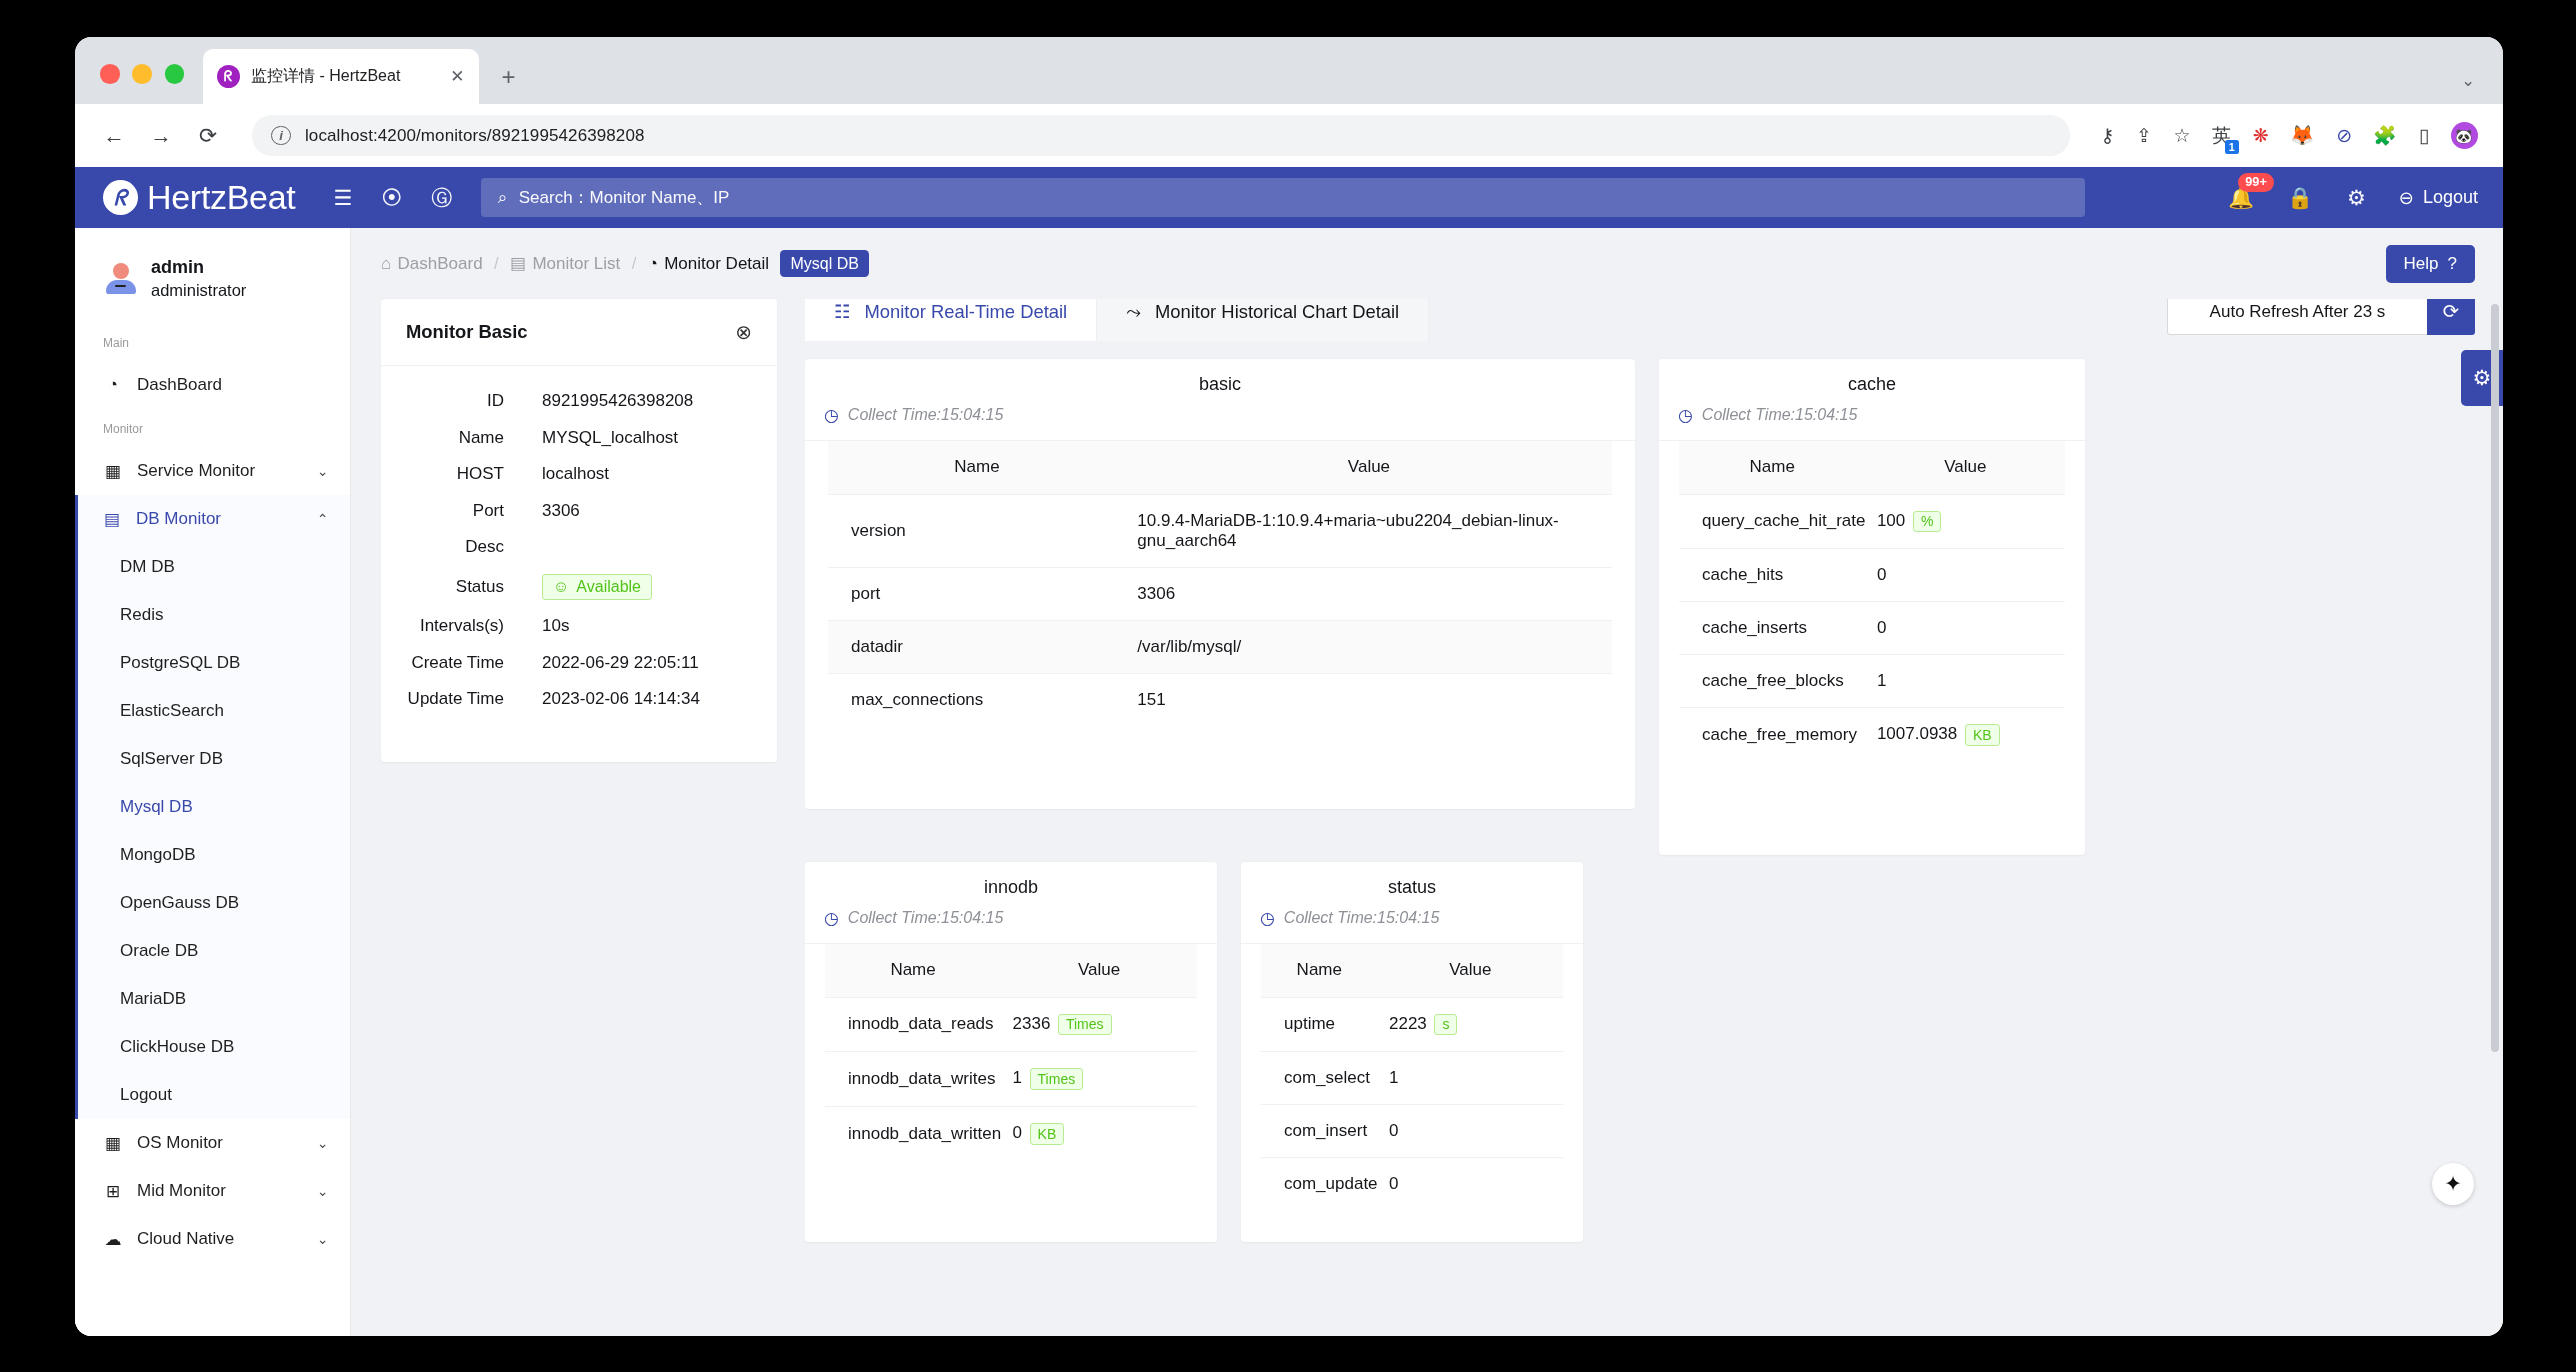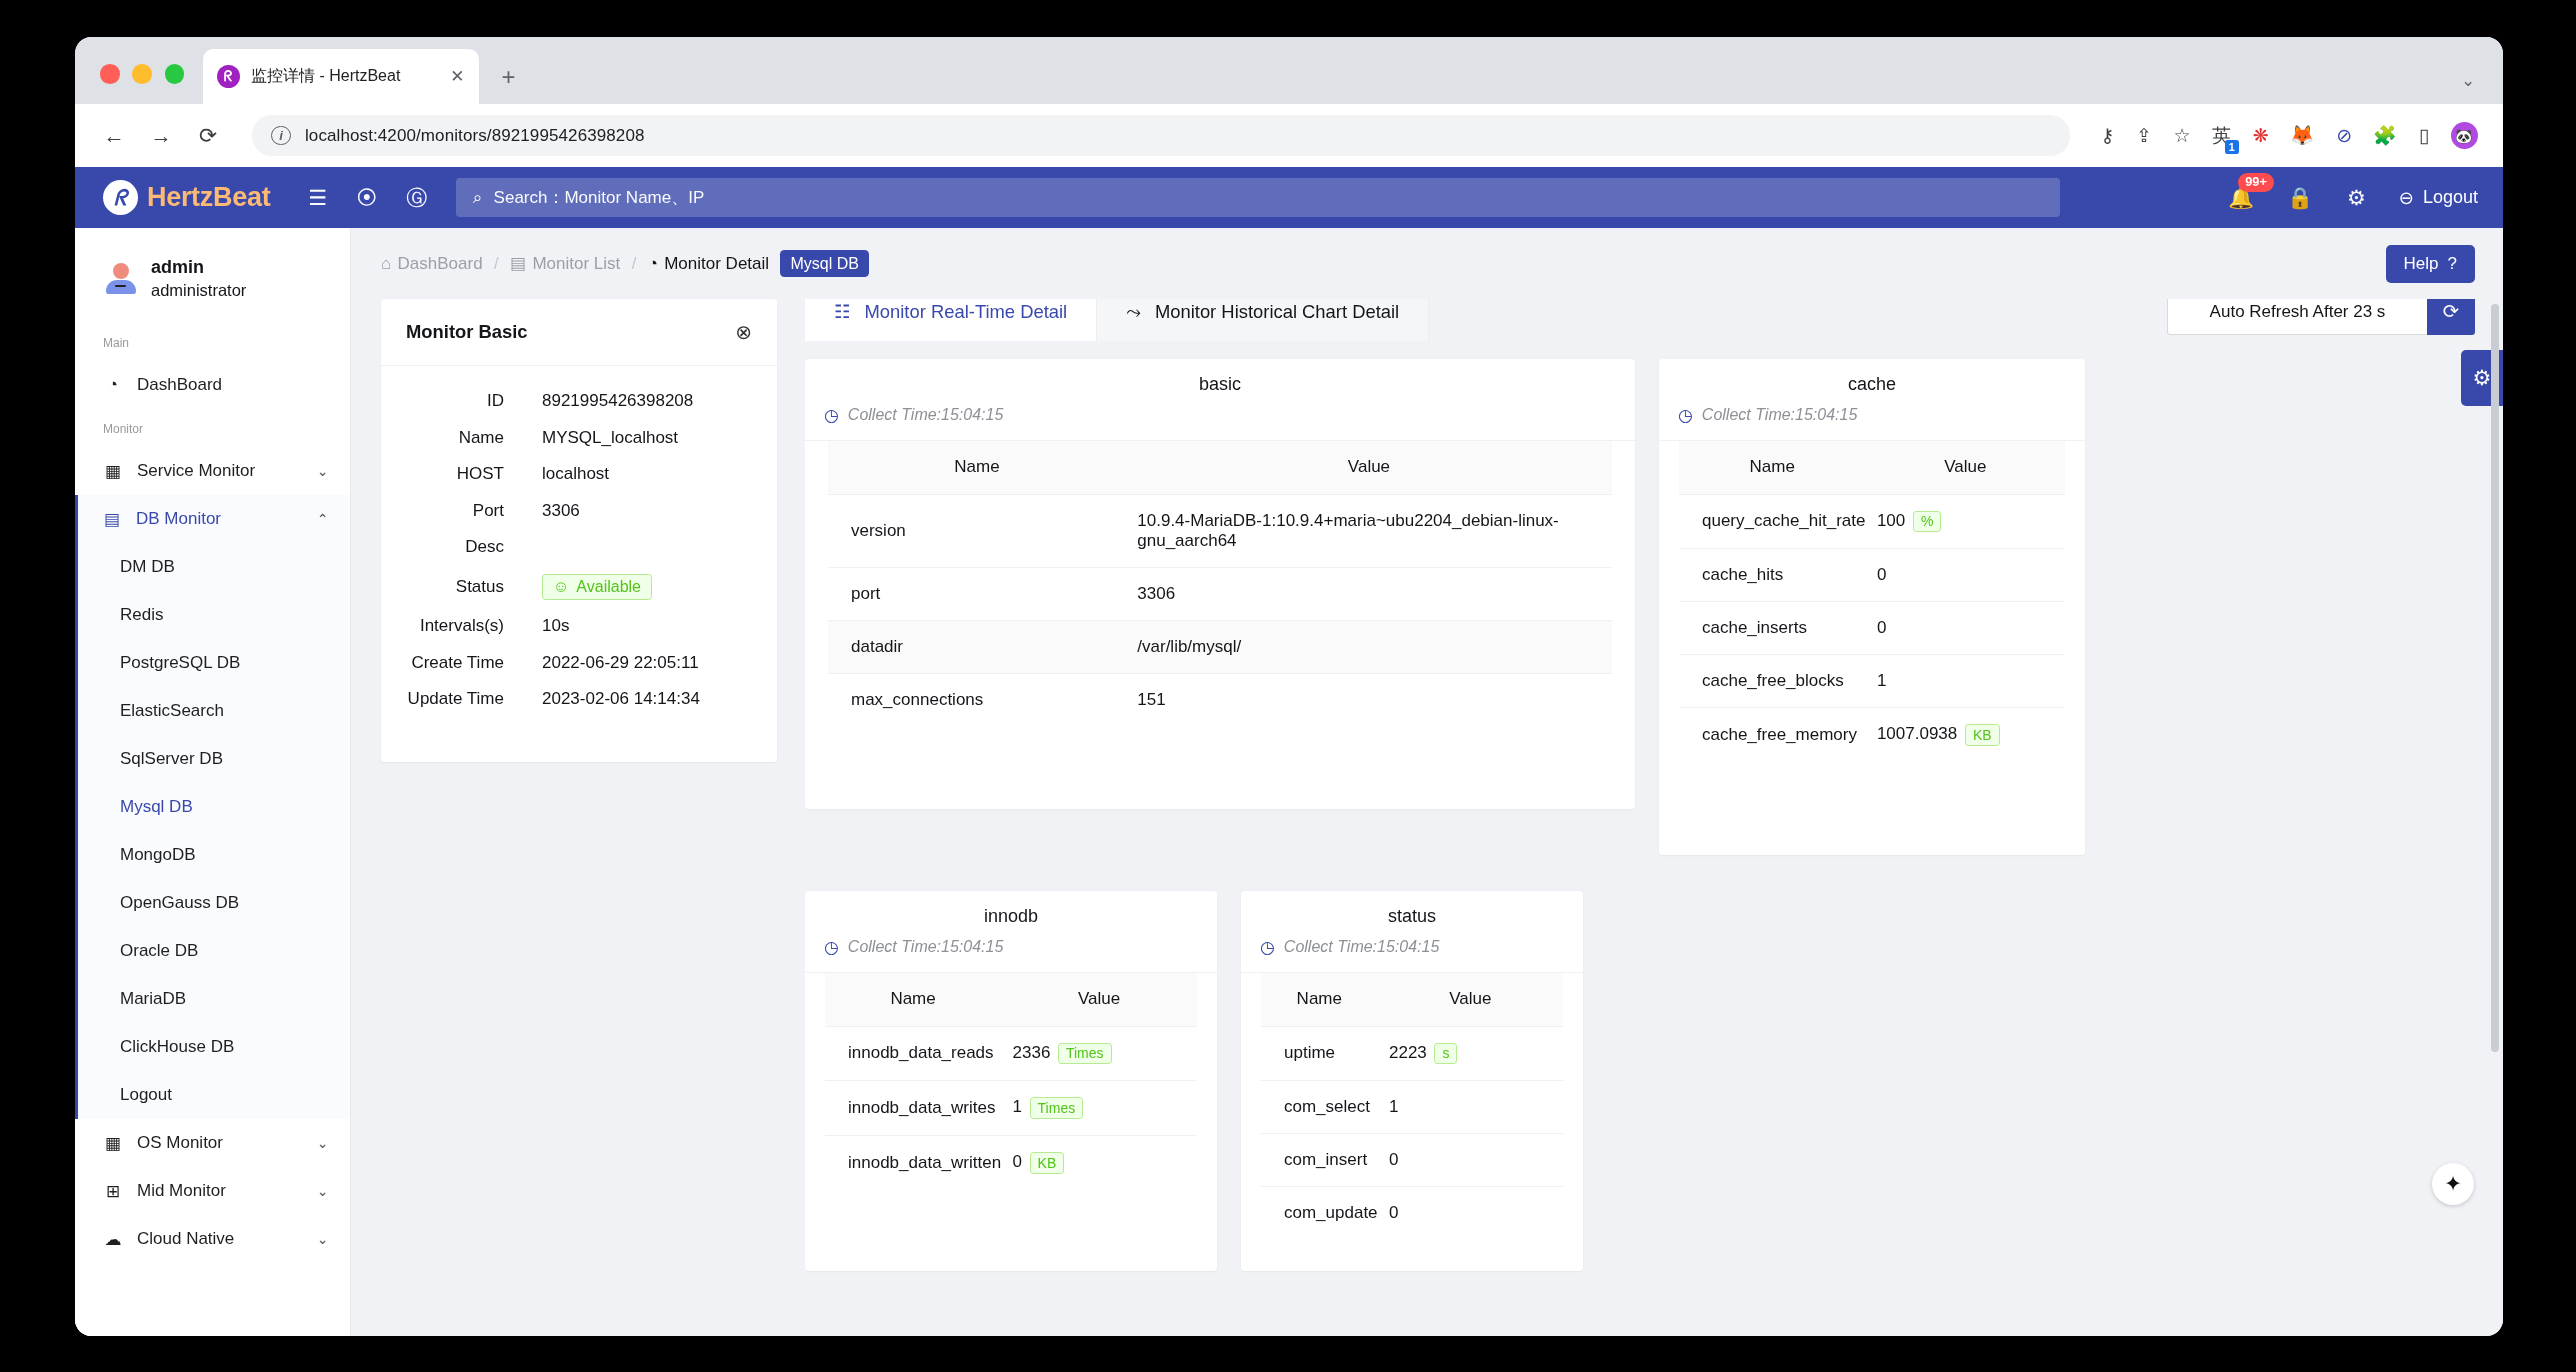--- a/index.html
+++ b/index.html
@@ -108,21 +108,21 @@
     display: flex; align-items: center;
     padding: 0 25px 0 28px;
     flex-shrink: 0;
   }
   .brand { display: flex; align-items: center; gap: 9px; margin-right: 38px; }
   .brand-logo {
     width: 35px; height: 35px; border-radius: 50%;
     background: #fff; display: flex; align-items: center; justify-content: center;
     color: #3949ab; font-size: 21.6px; font-weight: bold; font-style: italic;
   }
-  .brand-name { color: #fdba74; font-size: 27px; font-weight: bold; letter-spacing: -0.3px; }
+  .brand-name { color: #ffffff; font-size: 34px; font-weight: normal; letter-spacing: -0.3px; }
   .appbar-ic { color: #fff; font-size: 21px; margin-right: 29px; cursor: pointer; opacity: .97; }
   .appsearch {
     flex: 1; max-width: 1604px; height: 39px;
     background: rgba(255,255,255,.20);
     border-radius: 3.8px;
     display: flex; align-items: center;
     padding: 0 16.5px; gap: 11.4px;
     margin-right: 25px;
   }
   .appsearch-ph { color: #fff; font-size: 17px; opacity: .97; }
@@ -252,21 +252,21 @@
     font-size: 17px; color: #14161a;
   }
   .refresh-btn {
     width: 48px; height: 46px;
     background: #3949ab; color: #fff;
     border-radius: 0 3.2px 3.2px 0;
     display: flex; align-items: center; justify-content: center;
     font-size: 19.6px; cursor: pointer; border: none;
   }
 
-  .cards-area { flex: 1; overflow: hidden; padding-top: 18px; display: flex; flex-direction: column; gap: 36px; }
+  .cards-area { flex: 1; overflow: hidden; padding-top: 18px; display: flex; flex-direction: column; gap: 7px; }
   .cards-line { display: flex; gap: 24px; align-items: flex-start; }
   .mcard {
     background: #fff; border-radius: 3.8px;
     box-shadow: 0 0.6px 1.9px rgba(0,0,0,.05);
     overflow: hidden;
   }
   .mcard.basic { width: 830px; height: 450px; }
   .mcard.cache { width: 426px; height: 496px; }
   .mcard.innodb { width: 412px; height: 380px; }
   .mcard.status { width: 342px; height: 380px; }

